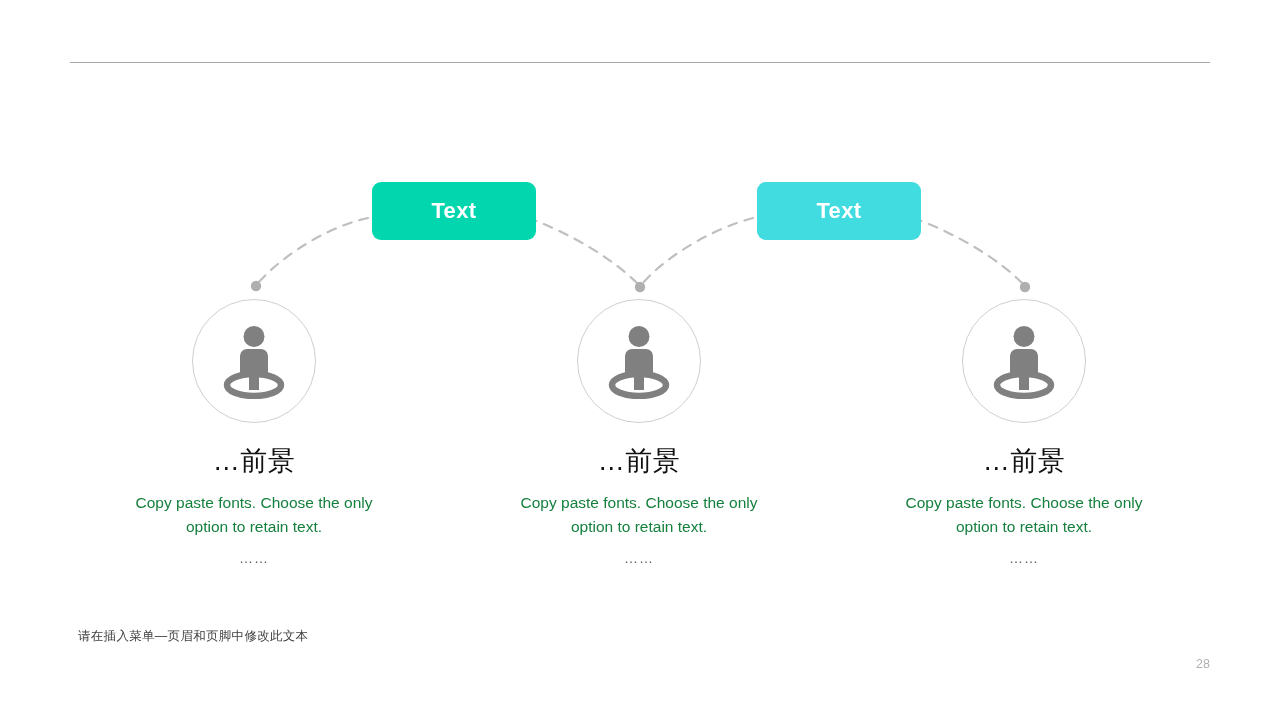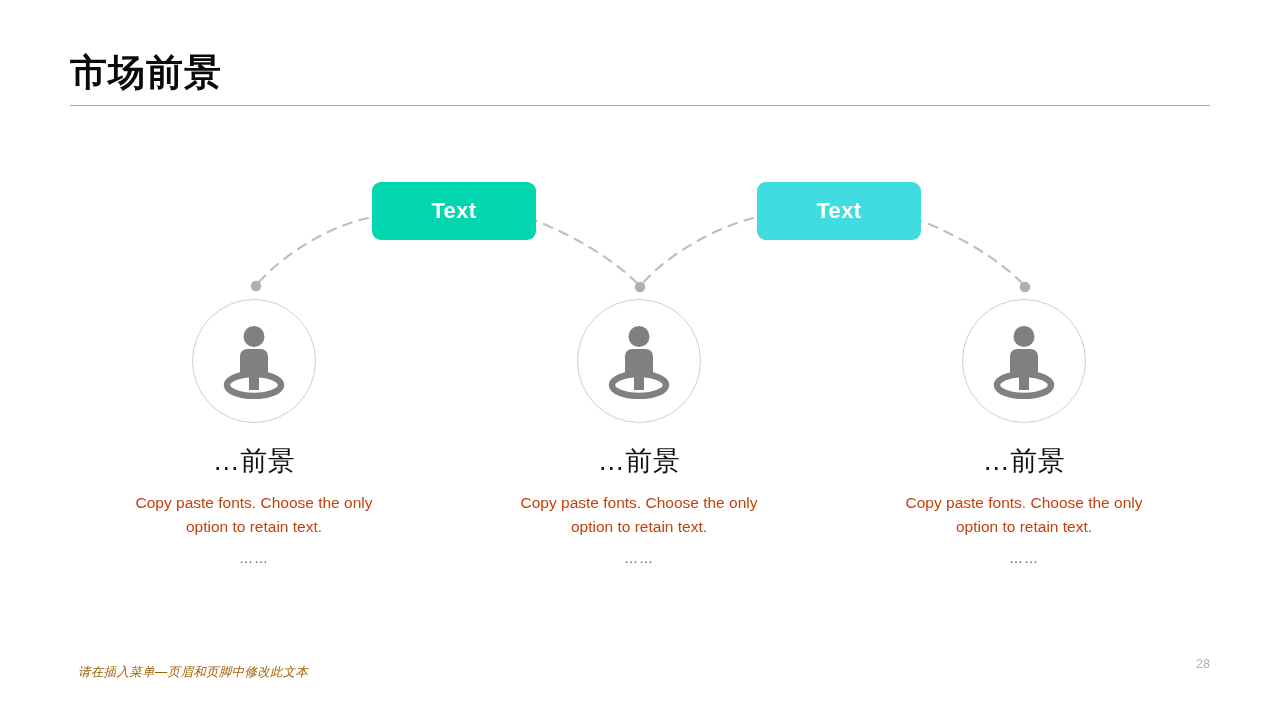--- a/index.html
+++ b/index.html
@@ -99,56 +99,54 @@
     margin-top: 22px;
     font-size: 27px;
     font-weight: normal;
     color: #111111;
     letter-spacing: 0.5px;
     line-height: 1.2;
   }
   .col-body {
     margin-top: 14px;
     font-size: 15.5px;
-    color: #c2410c;
+    color: #15803d;
     line-height: 1.55;
     padding: 0 24px;
   }
   .col-dots {
     margin-top: 11px;
     font-size: 14px;
     color: #5a5a5a;
     letter-spacing: 1px;
   }
 
   
   .footer-text {
     position: absolute;
     left: 78px;
-    top: 664px;
+    top: 628px;
     font-size: 12.5px;
-    color: #a16207;
+    color: #404040;
     letter-spacing: 0.3px;
-    font-style: italic;
   }
   .page-number {
     position: absolute;
     right: 70px;
     top: 657px;
     font-size: 12.5px;
     color: #b0b0b0;
   }
 </style>
 </head>
 <body>
 
 <div class="slide">
 
   <div class="title-block">
-    <div class="slide-title">市场前景</div>
     <div class="title-rule"></div>
   </div>
 
   <svg class="diagram" viewBox="0 0 1280 720" xmlns="http://www.w3.org/2000/svg">
     <g fill="none" stroke="#BFBFBF" stroke-width="2.2" stroke-dasharray="9 8" stroke-linecap="round">
       <path d="M 368 218 C 330 226 285 253 258 283"></path>
       <path d="M 528 218 C 568 232 612 258 638 284"></path>
       <path d="M 753 218 C 715 228 668 254 642 284"></path>
       <path d="M 913 218 C 953 232 998 258 1023 284"></path>
     </g>

